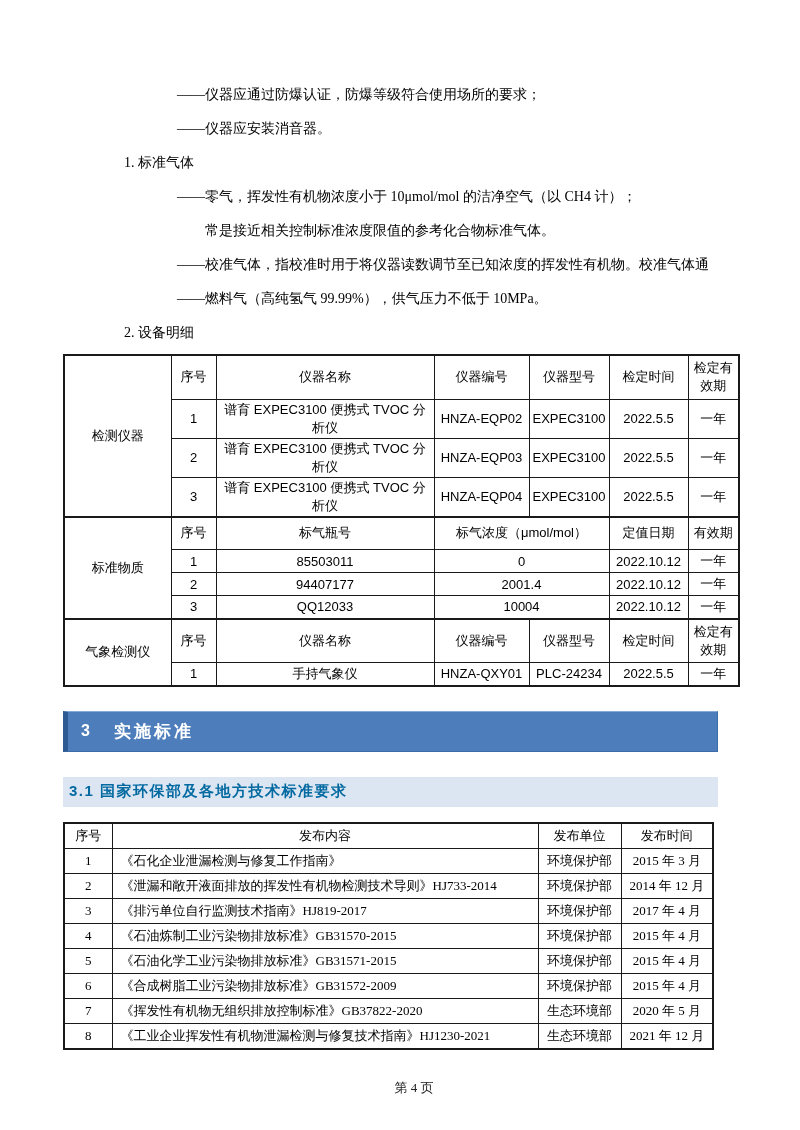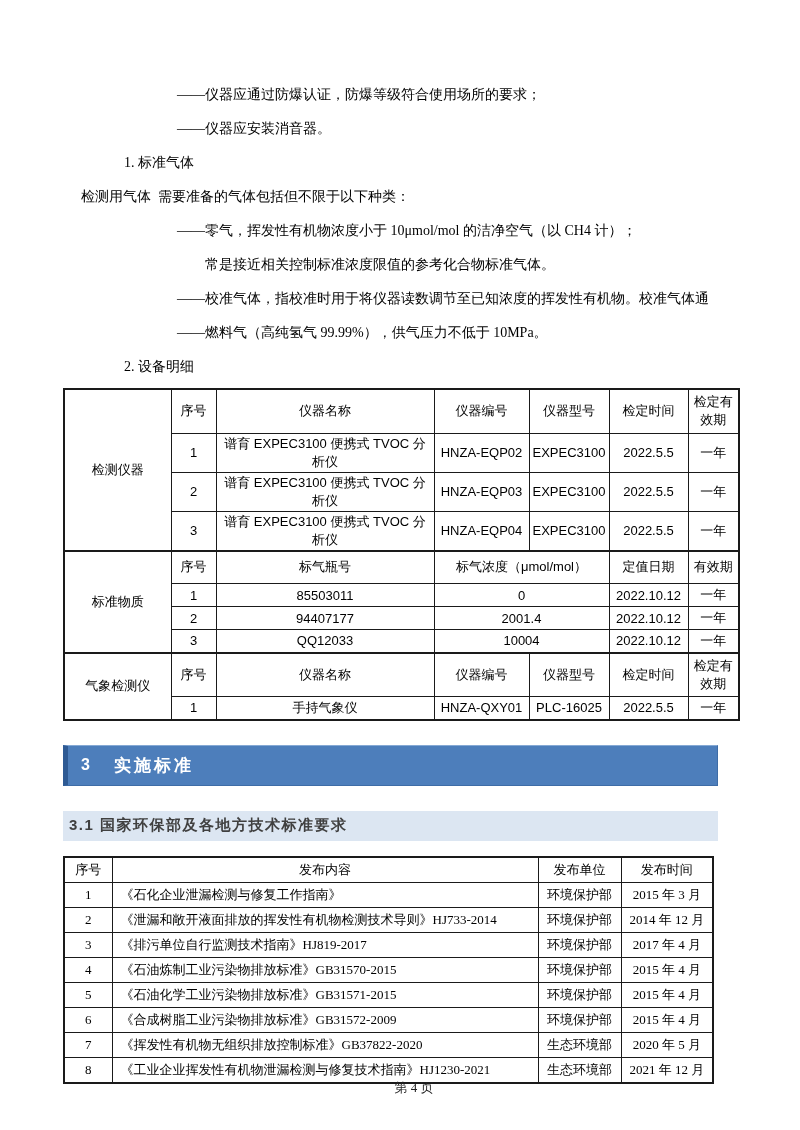--- a/index.html
+++ b/index.html
@@ -22,42 +22,41 @@
   .h1bar{margin:24px 0 0 -9px;width:655px;height:41px;background:#4d7ebb;box-sizing:border-box;
     border:1px solid #3e6ca6;border-top-color:#85a9d4;border-left:5px solid #2e5a94;
     display:flex;align-items:center;color:#ffffff;
     font-family:"Liberation Sans","DejaVu Sans",sans-serif;font-weight:bold;font-size:17px;}
   .h1num{margin-left:13px;font-size:16px;}
   .h1title{margin-left:24px;letter-spacing:3px;}
 
   .h2bar{margin:25px 0 0 -9px;width:655px;height:30px;background:#dce6f2;box-sizing:border-box;
     display:flex;align-items:center;padding-left:6px;
     font-family:"Liberation Sans","DejaVu Sans",sans-serif;font-weight:bold;font-size:15px;
-    letter-spacing:1.5px;color:#404040;}
+    letter-spacing:1.5px;color:#0369a1;}
 
   table.std{border-collapse:collapse;margin:15px 0 0 -9px;width:649px;table-layout:fixed;
     font-family:"Liberation Serif","DejaVu Serif",serif;font-size:13px;}
   table.std td{border:1px solid #1a1a1a;text-align:center;vertical-align:middle;height:22px;
     padding:1px 3px;overflow:hidden;}
   table.std{border:2px solid #1a1a1a;}
   table.std td.cleft{text-align:left;padding-left:8px;}
 
   .footer{position:absolute;left:0;right:0;bottom:33px;text-align:center;
     font:13px "Liberation Serif","DejaVu Serif",serif;color:#222;margin-left:28px;}
 </style>
 </head>
 <body>
 
 <div class="page">
   <div class="content">
 
     <p class="ln i2">——仪器应通过防爆认证，防爆等级符合使用场所的要求；</p>
     <p class="ln i2">——仪器应安装消音器。</p>
     <p class="ln i1">1. 标准气体</p>
-    <p class="ln">检测用气体  需要准备的气体包括但不限于以下种类：</p>
     <p class="ln i2">——零气，挥发性有机物浓度小于 10μmol/mol 的洁净空气（以 CH4 计）；</p>
     <p class="ln i3">常是接近相关控制标准浓度限值的参考化合物标准气体。</p>
     <p class="ln i2">——校准气体，指校准时用于将仪器读数调节至已知浓度的挥发性有机物。校准气体通</p>
     <p class="ln i2">——燃料气（高纯氢气 99.99%），供气压力不低于 10MPa。</p>
     <p class="ln i1">2. 设备明细</p>
 
     <table class="equip">
       <colgroup>
         <col style="width:107px">
           <col style="width:45px">
@@ -139,21 +138,21 @@
         <td>仪器名称</td>
         <td>仪器编号</td>
         <td>仪器型号</td>
         <td>检定时间</td>
         <td>检定有效期</td>
       </tr>
       <tr class="h23">
         <td>1</td>
         <td>手持气象仪</td>
         <td>HNZA-QXY01</td>
-        <td>PLC-16025</td>
+        <td>PLC-24234</td>
         <td>2022.5.5</td>
         <td>一年</td>
       </tr>
     </tbody>
       </table>
 
     <div class="h1bar">
       <span class="h1num">3</span>
       <span class="h1title">实施标准</span>
     </div>

